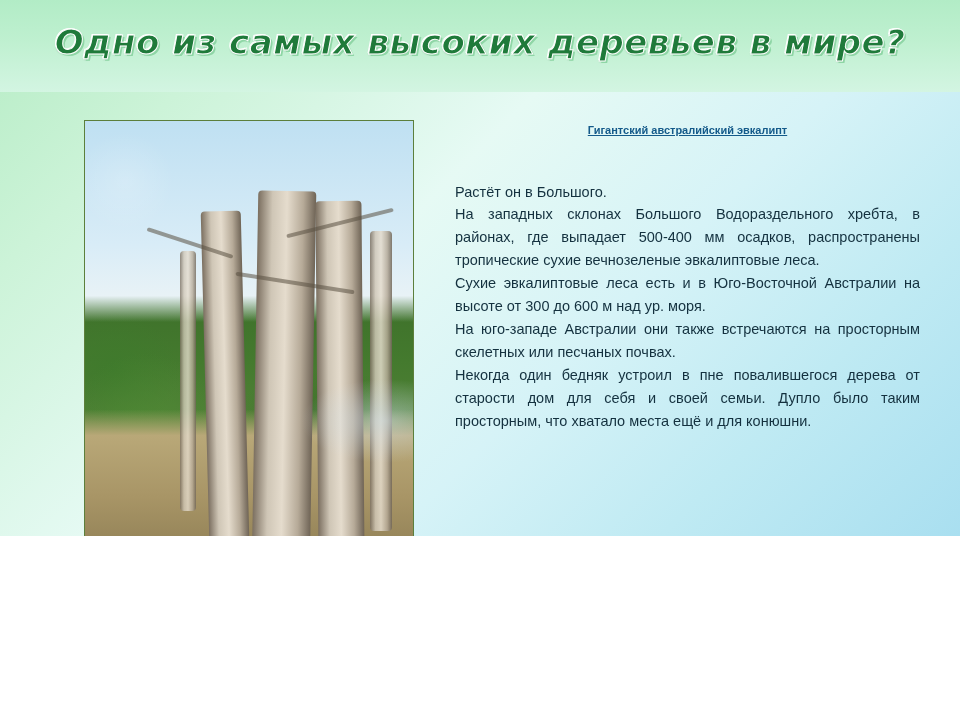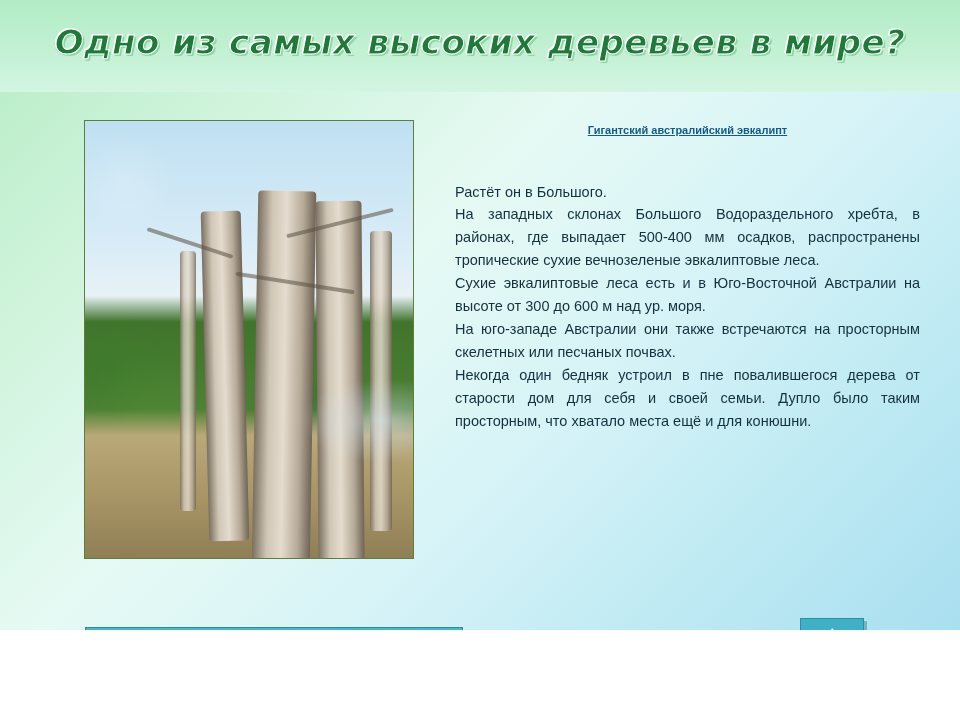--- a/index.html
+++ b/index.html
@@ -8,21 +8,21 @@
   }
   body {
     width: 960px;
     height: 720px;
     font-family: "Liberation Sans", sans-serif;
     overflow: hidden;
   }
   .slide {
     position: relative;
     width: 960px;
-    height: 630px;
+    height: 536px;
     background: linear-gradient(135deg, #b5ecc4 0%, #ccf3d8 18%, #e6faf4 42%, #d6f3f7 62%, #bfeaf3 80%, #a9dff0 100%);
     box-sizing: border-box;
     overflow: hidden;
   }
   
   .title-band {
     position: absolute;
     left: 0;
     top: 0;
     width: 960px;

